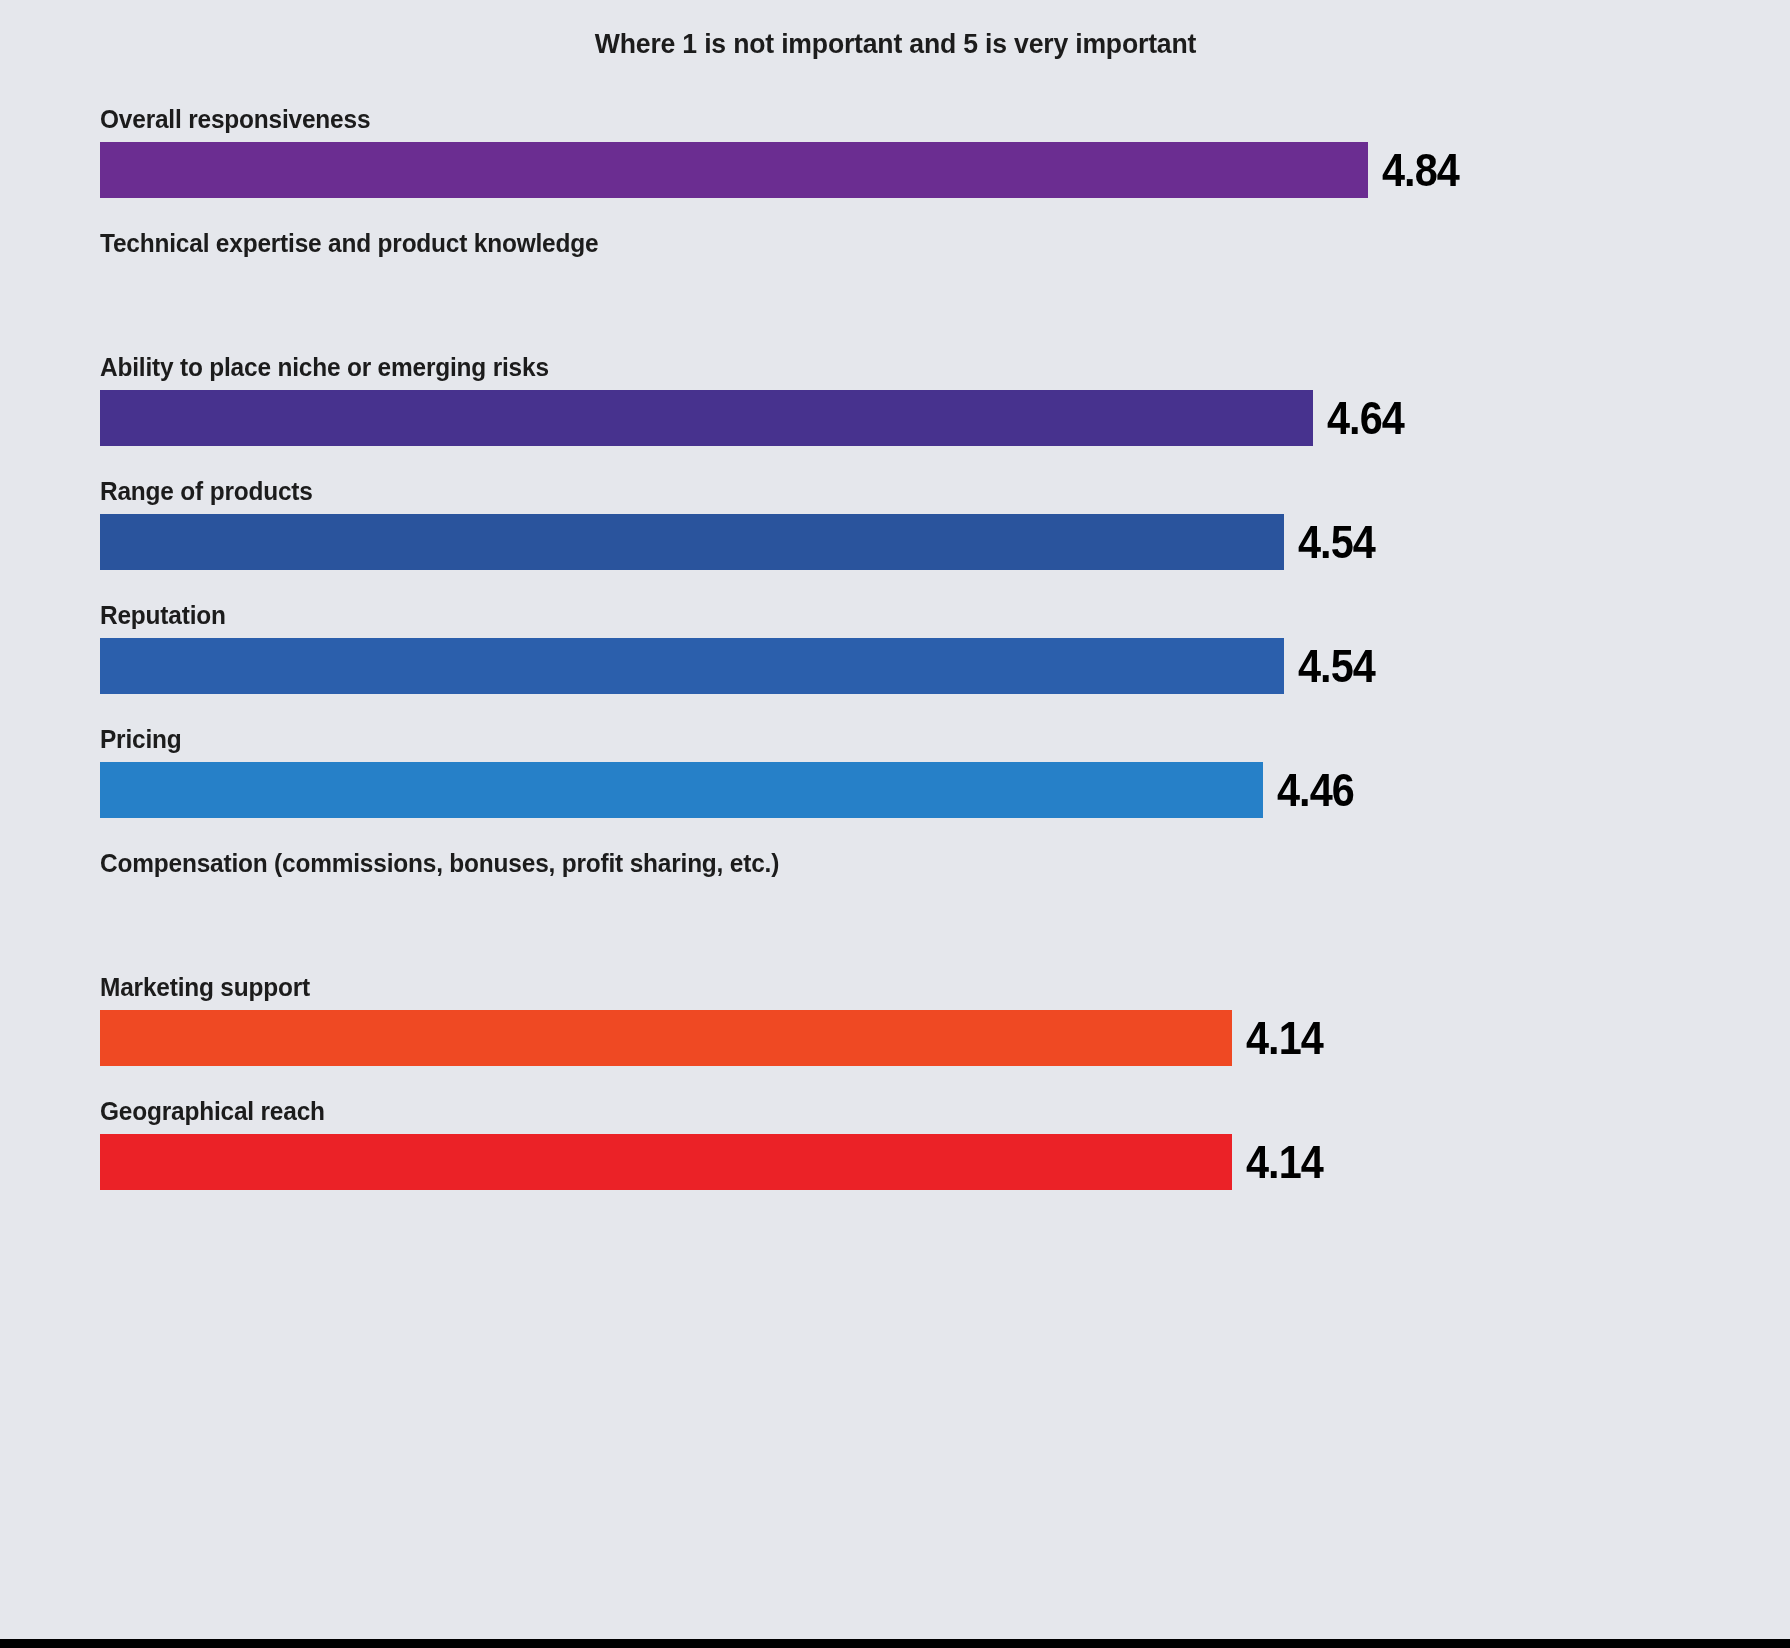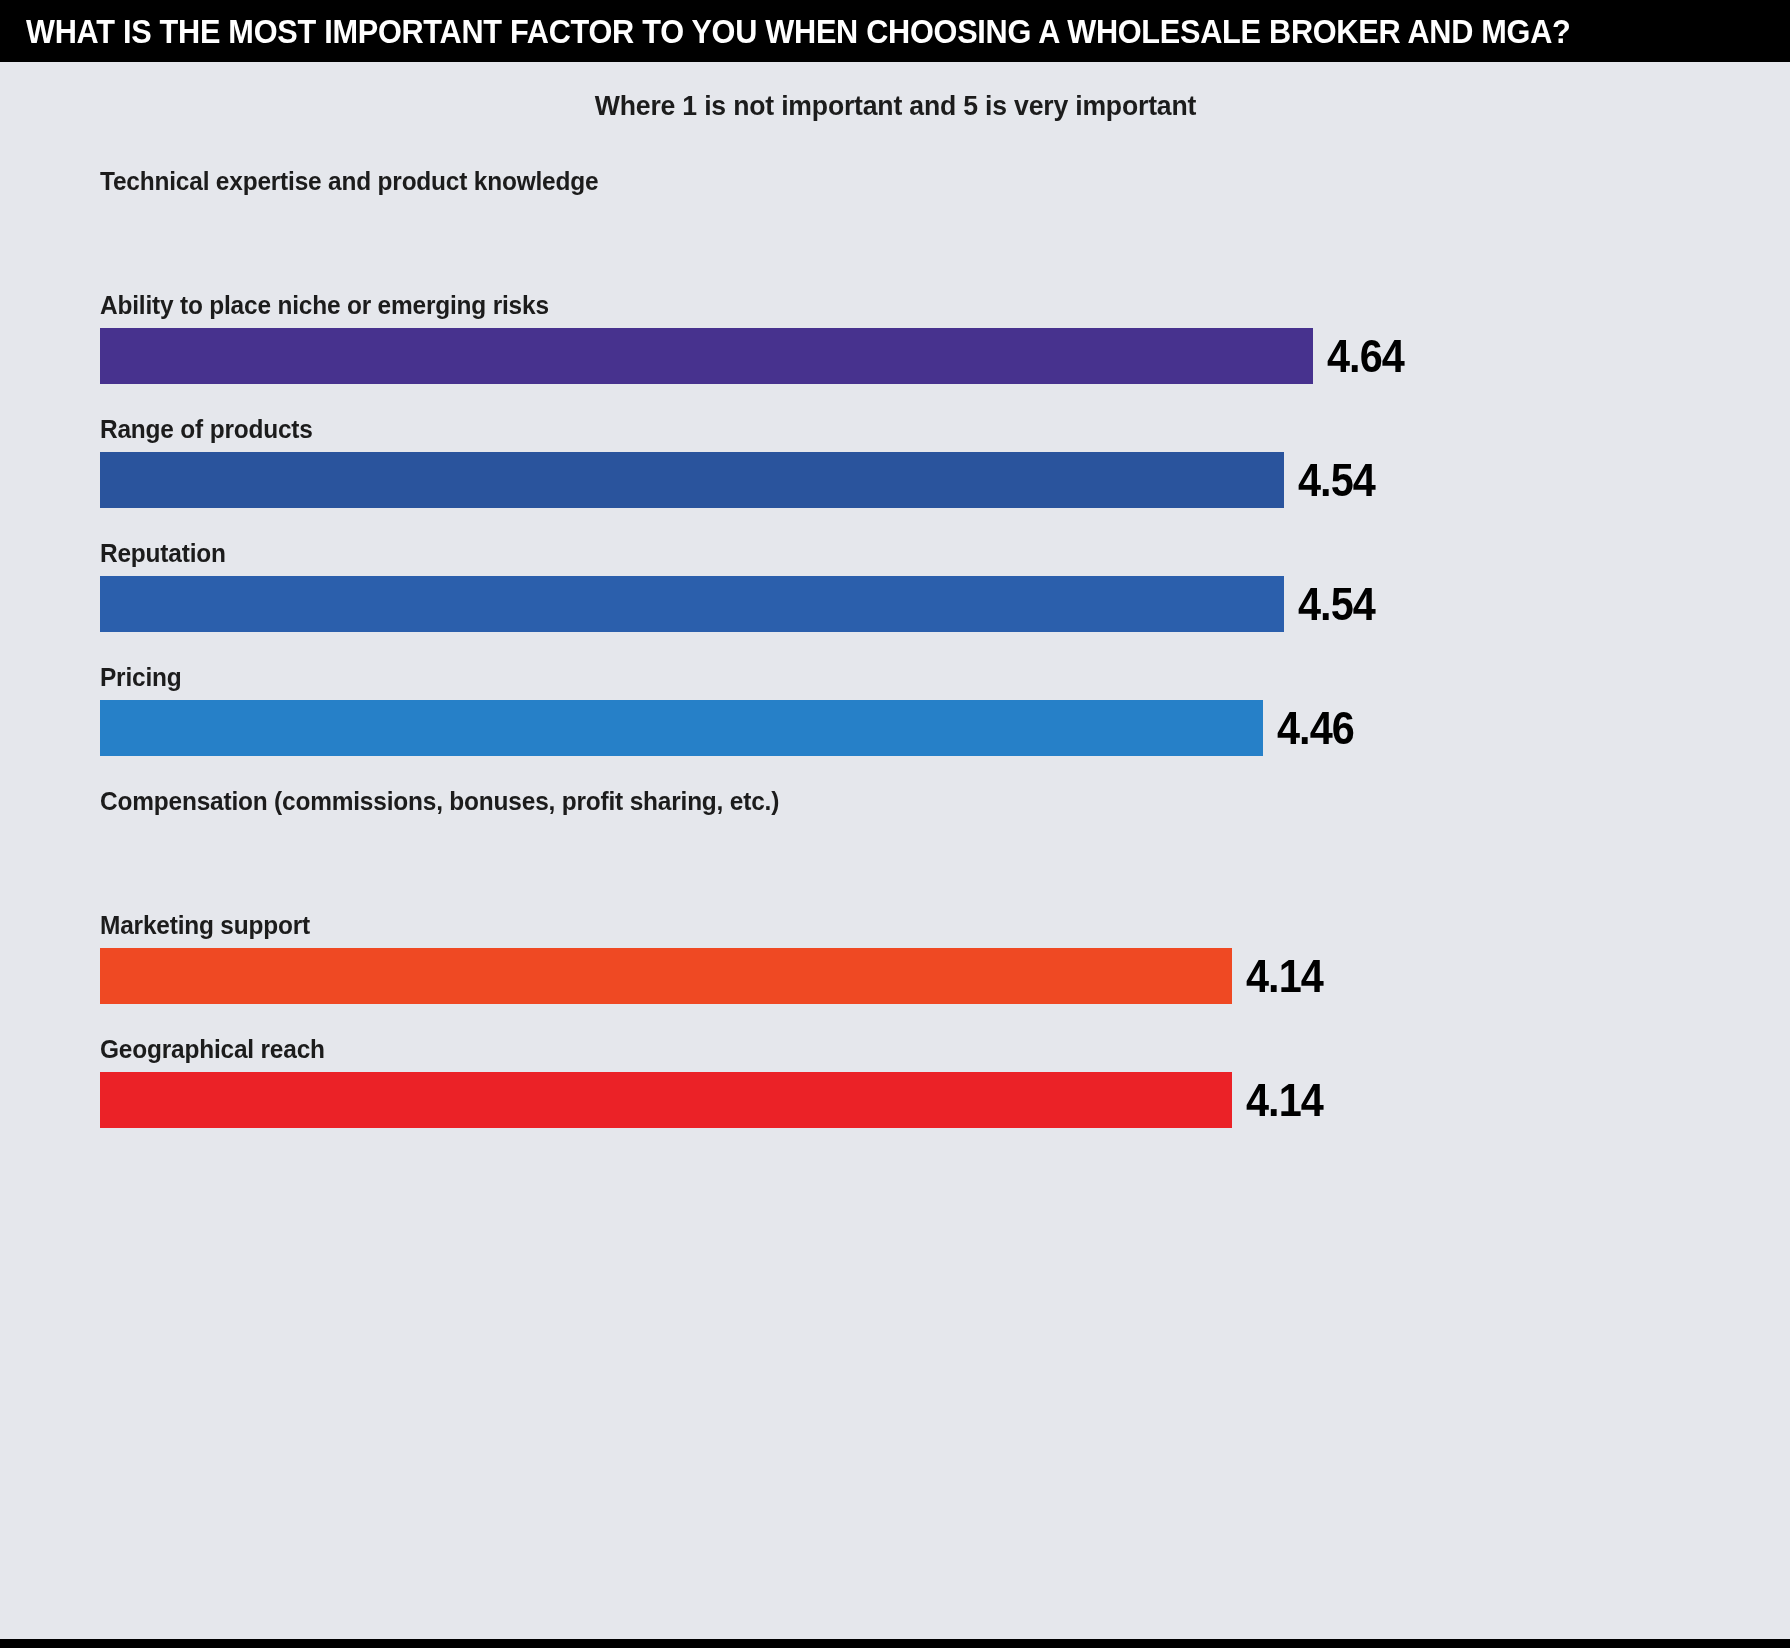--- a/index.html
+++ b/index.html
@@ -120,30 +120,34 @@
     width: 1790px;
     height: 9px;
     background: #000000;
   }
 </style>
 </head>
 <body>
 
 <div class="infographic">
 
-  <div class="title-bar">
-    <div class="title-text">WHAT IS THE MOST IMPORTANT FACTOR TO YOU WHEN CHOOSING A WHOLESALE BROKER AND MGA?</div>
-  </div>
 
   <div class="subtitle-wrap">
     <div class="subtitle-text">Where 1 is not important and 5 is very important</div>
   </div>
 
   <div class="chart">
 
+    <div class="row">
+      <div class="row-label">Overall responsiveness</div>
+      <div class="bar-line">
+        <div class="bar" style="width:1268px;background:#6B2D91;"></div>
+        <div class="bar-value">4.84</div>
+      </div>
+    </div>
 
     <div class="row">
       <div class="row-label">Technical expertise and product knowledge</div>
     </div>
 
     <div class="row">
       <div class="row-label">Ability to place niche or emerging risks</div>
       <div class="bar-line">
         <div class="bar" style="width:1213px;background:#47328E;"></div>
         <div class="bar-value">4.64</div>

